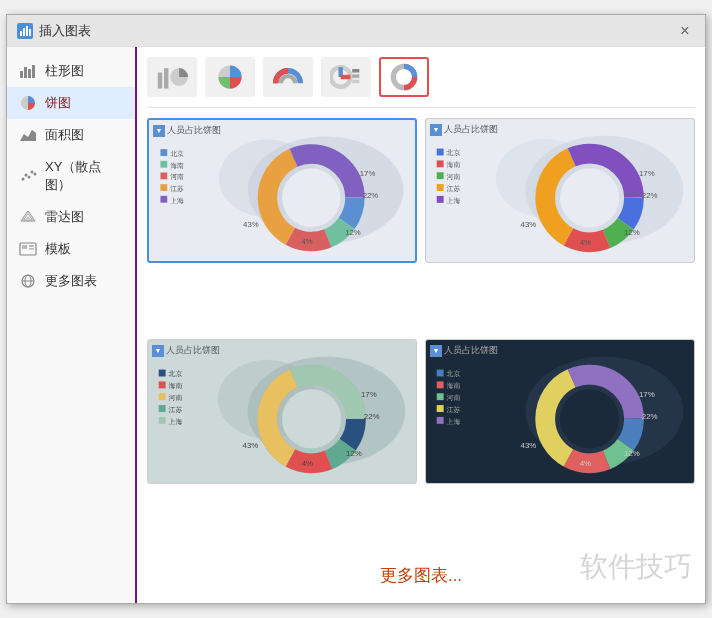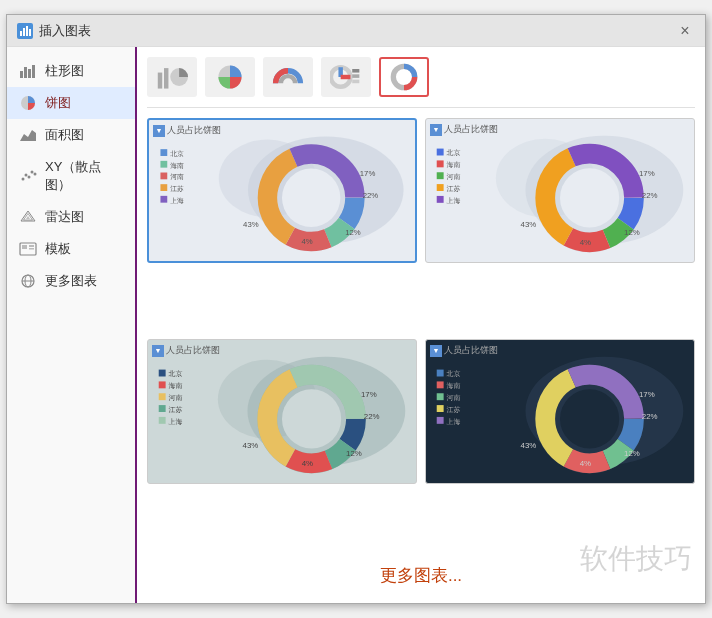--- a/index.html
+++ b/index.html
@@ -200,21 +200,21 @@
     .more-charts {
       text-align: center;
       color: #c2410c;
       font-size: 17px;
       cursor: pointer;
       padding: 6px;
     }
 
     .watermark {
       position: absolute;
-      bottom: 40px;
+      bottom: 32px;
       right: 20px;
       font-size: 28px;
       color: rgba(170,170,170,0.5);
       font-family: "Microsoft YaHei", sans-serif;
       pointer-events: none;
     }
   </style>
 </head>
 <body>
 

